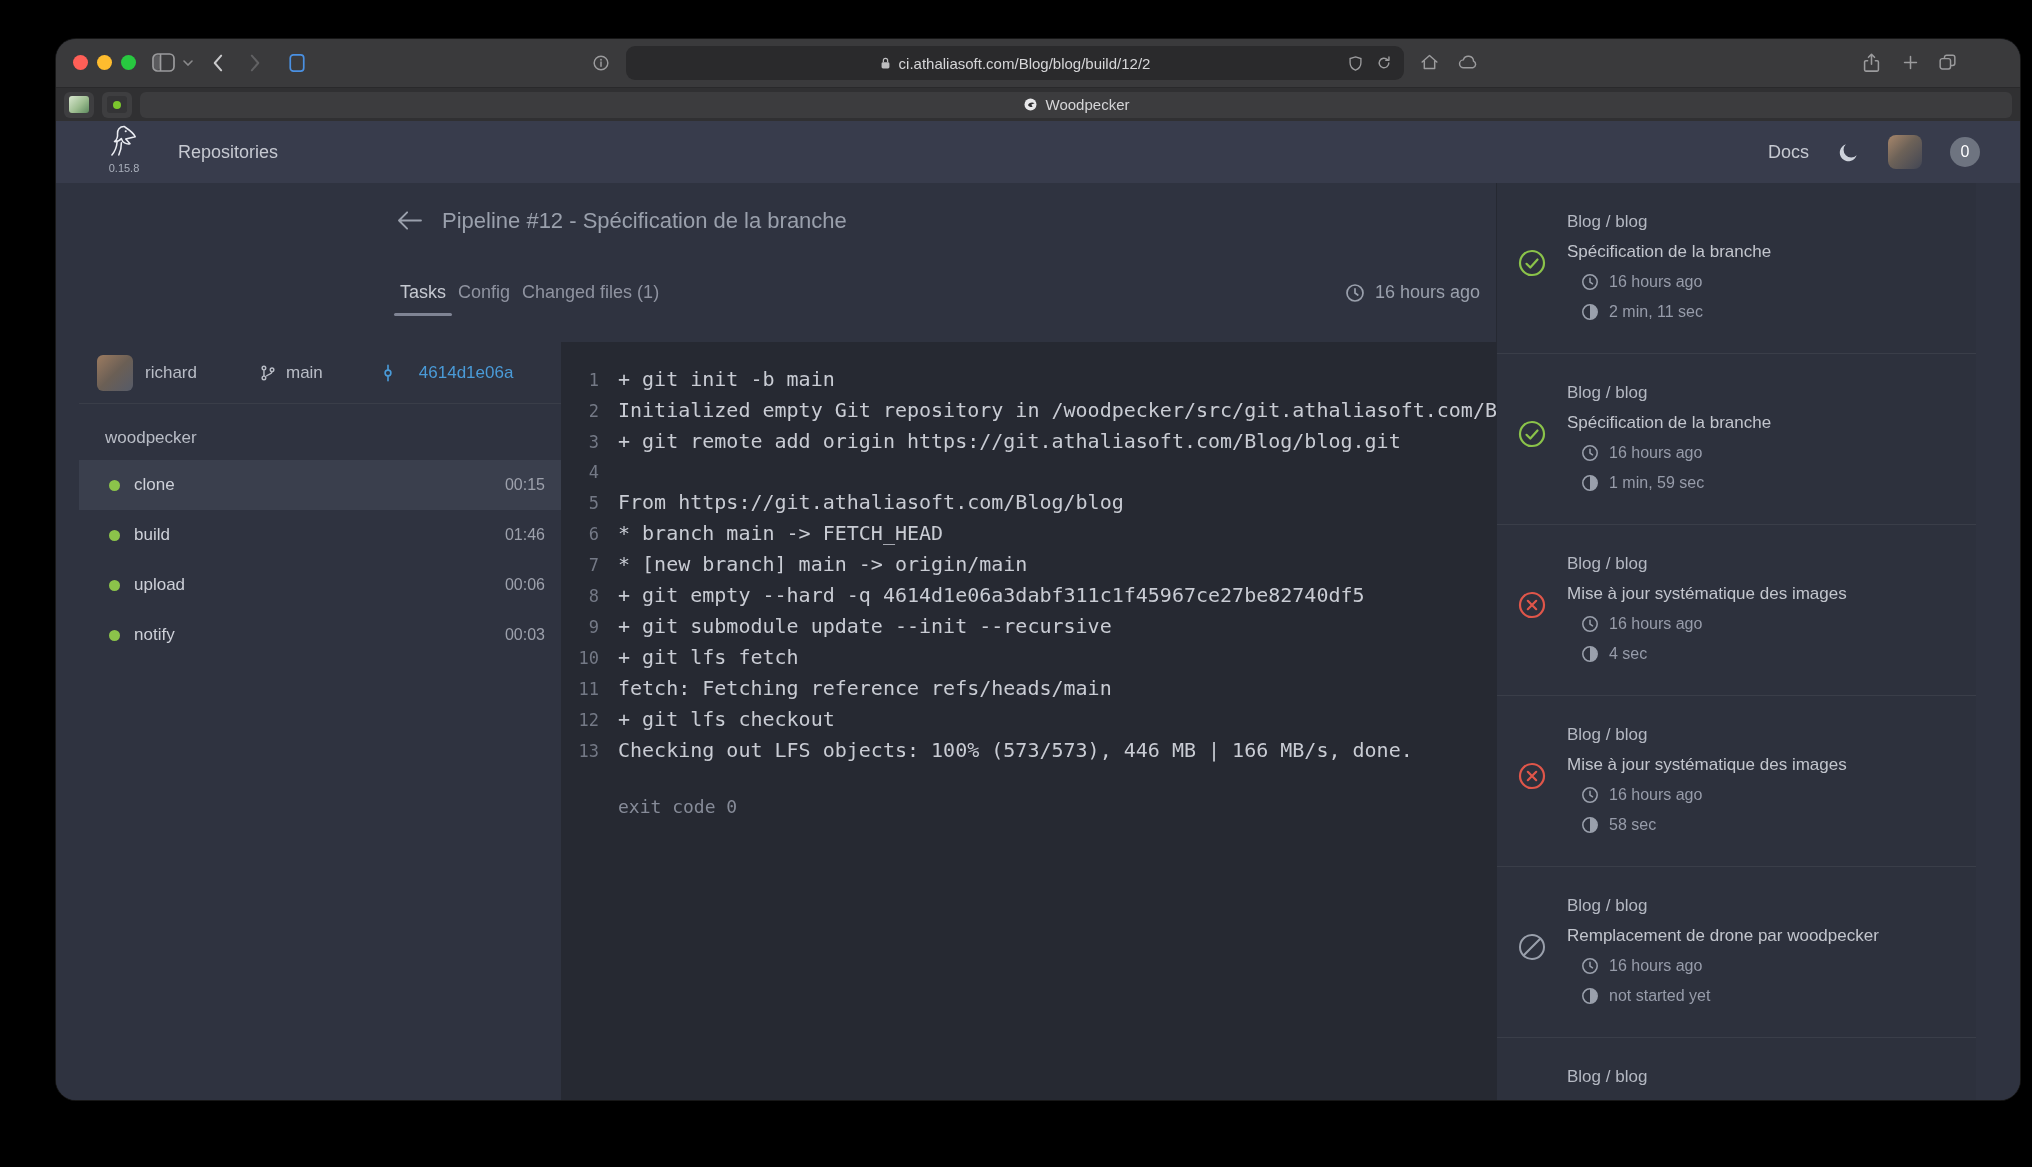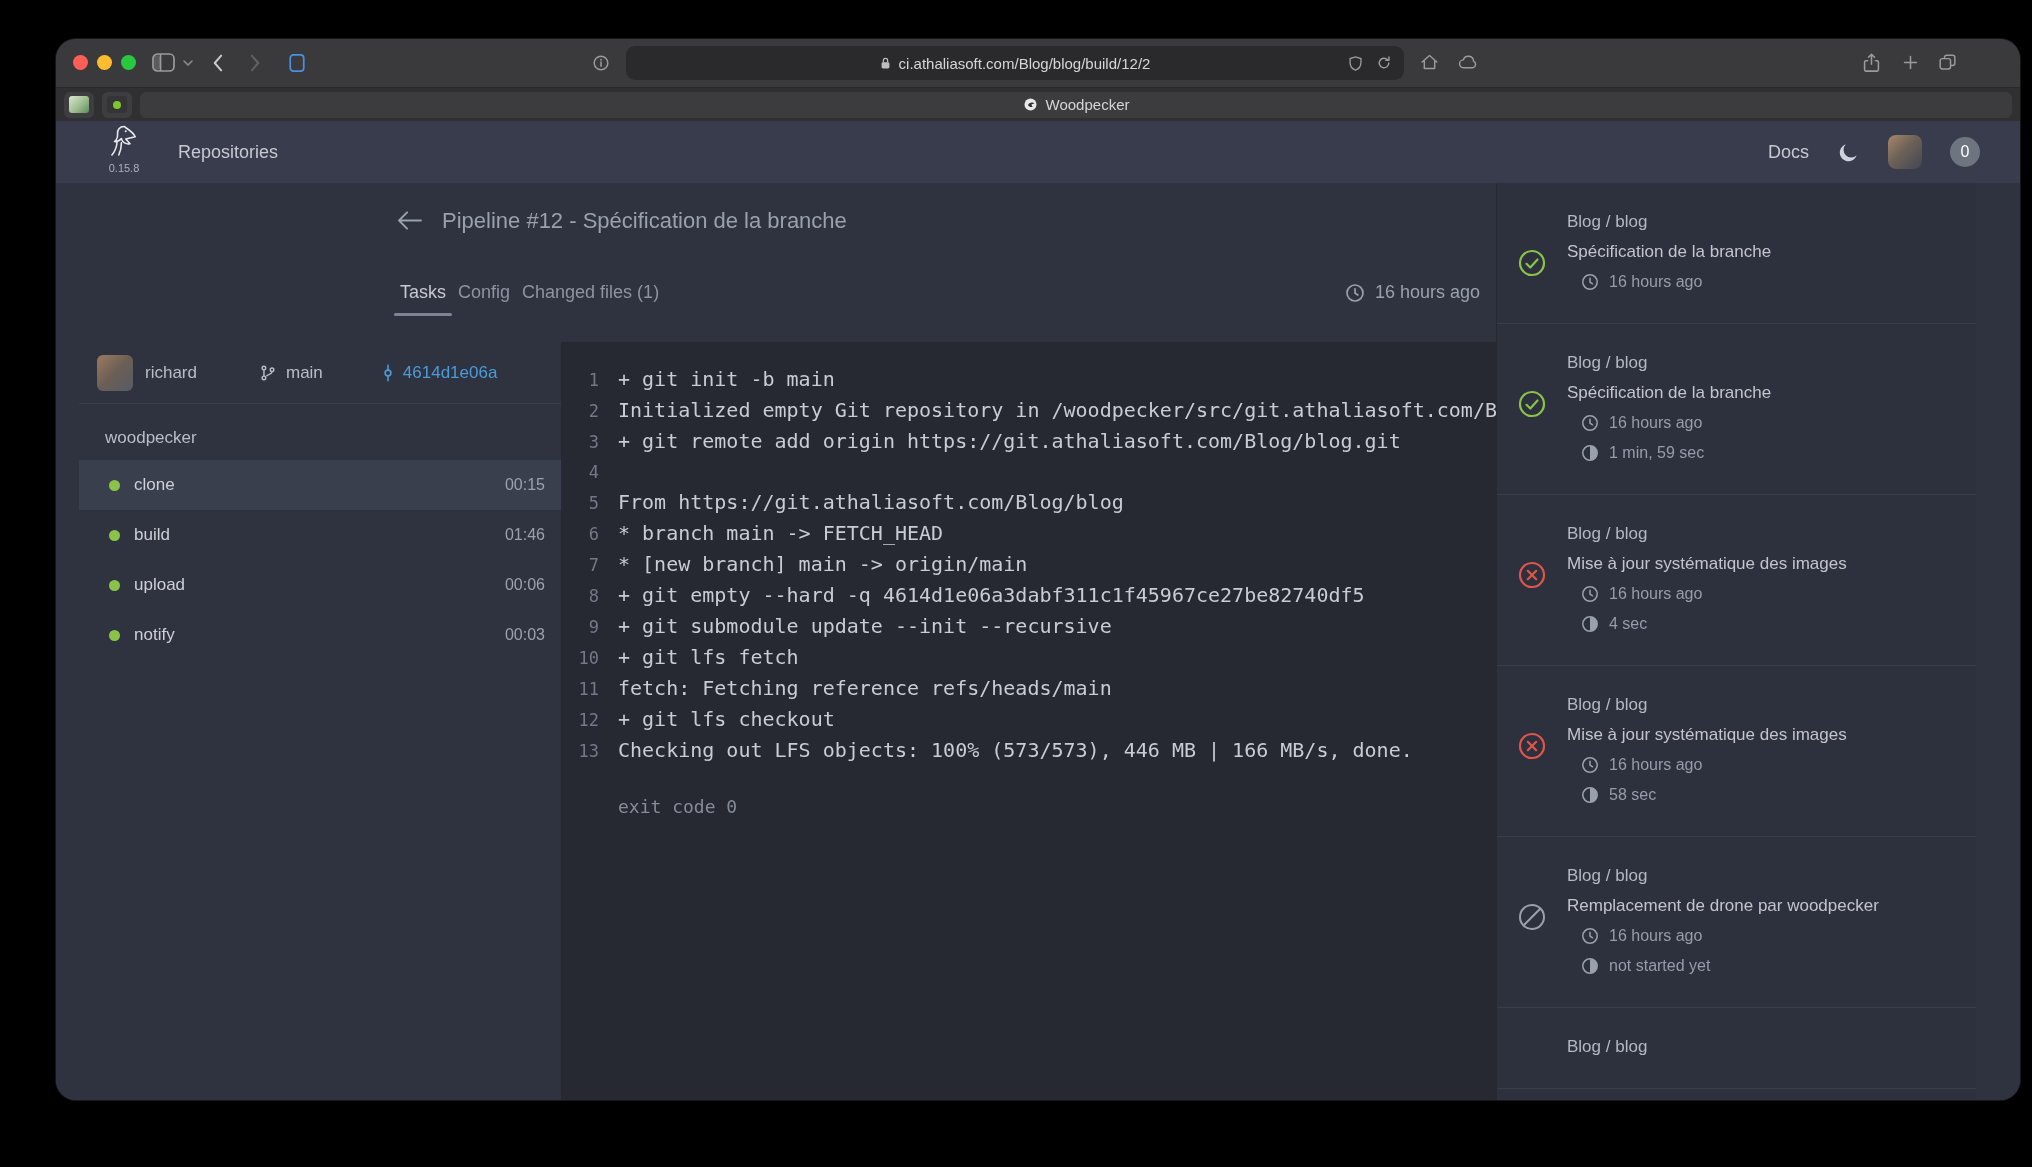--- a/index.html
+++ b/index.html
@@ -54,21 +54,21 @@
   .ptab.active { color:#c6c9d1; }
   .ptab.active::after { content:''; position:absolute; left:0; right:0; bottom:-9px; height:3px; background:#7f8494; border-radius:2px; }
   .time-ago { position:absolute; right:16px; top:99px; display:flex; gap:10px; align-items:center; color:#9aa0ac; font-size:18px; }
 
   .work { flex:1; display:flex; overflow:hidden;margin-left:23px; }
   .steps { flex:0 0 482px; width:482px; display:flex; flex-direction:column; }
   .author-row { flex:0 0 62px; display:flex; align-items:center; padding-left:18px; border-bottom:1px solid #3a3e49; }
   .avatar-sm { width:36px; height:36px; border-radius:6px; background:linear-gradient(135deg,#9c7b60 0%,#6b5f55 50%,#565b68 100%); }
   .author-name { margin-left:12px; color:#b9bdc6; font-size:17px; }
   .branch-wrap { margin-left:62px; display:flex; gap:9px; align-items:center; color:#b9bdc6; font-size:17px; cursor:pointer; }
-  .commit-wrap { margin-left:56px; display:flex; gap:6px; align-items:center; color:#4a9bd8; font-size:17px; cursor:pointer; }
+  .commit-wrap { margin-left:56px; display:flex; gap:22px; align-items:center; color:#4a9bd8; font-size:17px; cursor:pointer; }
   .group-label { margin:24px 0 12px 26px; color:#b9bdc6; font-size:17px; }
   .step-row { height:50px; display:flex; align-items:center; padding:0 16px 0 30px; color:#cdd0d8; font-size:17px; cursor:pointer; }
   .step-row.selected { background:#3a3f4d; }
   .dot { width:11px; height:11px; border-radius:50%; background:#8bc34a; margin-right:14px; flex:0 0 11px; }
   .step-time { margin-left:auto; color:#9da1ac; font-size:16px; }
 
   .console { flex:1; background:#262932; overflow:hidden; padding-top:22px;
              font-family:"DejaVu Sans Mono",monospace; font-size:20px; line-height:30px; color:#c9ccd4; }
   .cline { display:flex; align-items:baseline; padding-left:16px; white-space:pre; }
   .ln { flex:0 0 22px; text-align:right; margin-right:19px; font-size:17px; color:#747986; }
@@ -334,20 +334,29 @@
               <div class="e-msg">Spécification de la branche</div>
               <div class="e-meta">
                 <span class="mi">
                   <svg viewBox="0 0 20 20" width="18" height="18">
                     <circle cx="10" cy="10" r="8" fill="none" stroke="#9aa0ac" stroke-width="1.7"></circle>
                     <path d="M10 5.8V10l2.8 2" fill="none" stroke="#9aa0ac" stroke-width="1.7" stroke-linecap="round"></path>
                   </svg>
                 </span>
                 <span class="mt">16 hours ago</span>
               </div>
+              <div class="e-meta">
+                <span class="mi">
+                  <svg viewBox="0 0 20 20" width="18" height="18">
+                    <circle cx="10" cy="10" r="8" fill="none" stroke="#9aa0ac" stroke-width="1.7"></circle>
+                    <path d="M10 2a8 8 0 010 16z" fill="#9aa0ac"></path>
+                  </svg>
+                </span>
+                <span class="mt">2 min, 11 sec</span>
+              </div>
             </div>
             <div class="entry">
               <span class="st-ic"><svg viewBox="0 0 28 28" width="28" height="28">
                   <circle cx="14" cy="14" r="12" fill="none" stroke="#8bc34a" stroke-width="2.2"></circle>
                   <path d="M8.5 14.8l3.8 3.7 7.2-8" fill="none" stroke="#8bc34a" stroke-width="2.2" stroke-linecap="round" stroke-linejoin="round"></path>
                 </svg></span>
               <div class="e-repo">Blog / blog</div>
               <div class="e-msg">Spécification de la branche</div>
               <div class="e-meta">
                 <span class="mi">

